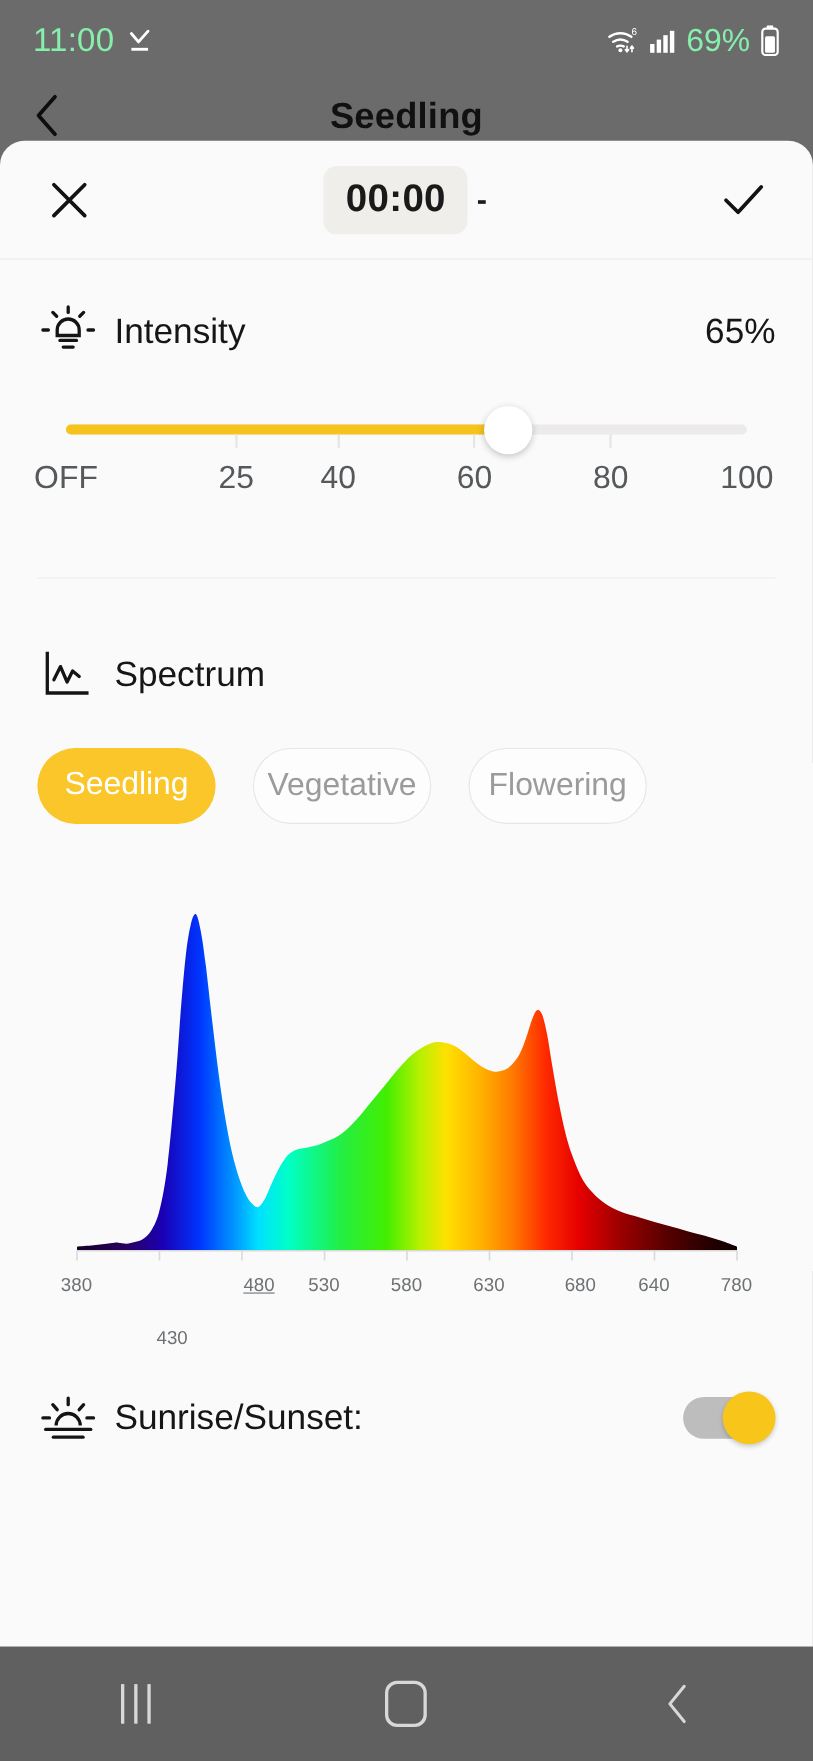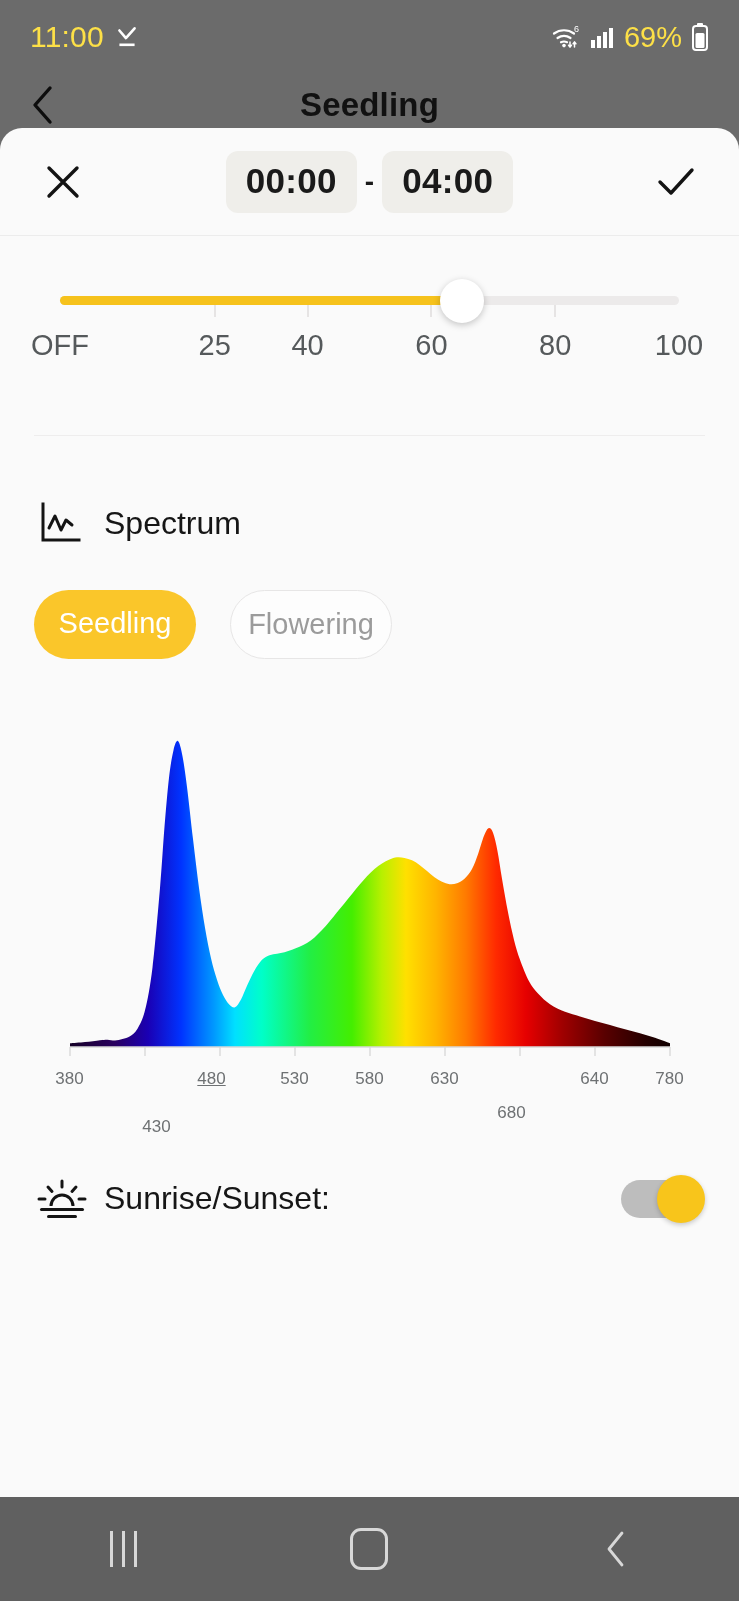--- a/index.html
+++ b/index.html
@@ -8,21 +8,21 @@
     font-family: "Liberation Sans", sans-serif;
     background: #6b6b6b;
     overflow: hidden;
   }
   #root { position: relative; width: 739px; height: 1601px; background: #6b6b6b; }
 
   
   .statusbar {
     position: absolute; top: 0; left: 0; width: 739px; height: 74px;
     display: flex; align-items: center; justify-content: space-between;
-    padding: 0 30px; color: #fde047;
+    padding: 0 30px; color: #86efac;
   }
   .sb-left { display: flex; align-items: center; gap: 10px; }
   .sb-time { font-size: 30px; font-weight: 400; letter-spacing: .2px; }
   .sb-right { display: flex; align-items: center; gap: 9px; }
   .sb-batt { font-size: 29px; font-weight: 400; }
   .icon-svg { display: block; }
 
   
   .page-header {
     position: absolute; top: 74px; left: 0; width: 739px; height: 62px;
@@ -200,32 +200,47 @@
         <span>
           <svg class="icon-svg" width="38" height="38" viewBox="0 0 38 38">
             <path d="M5 5 L33 33 M33 5 L5 33" stroke="#131313" stroke-width="3.4" stroke-linecap="round"></path>
           </svg>
         </span>
       </div>
 
       <div class="time-range">
         <div class="time-chip">00:00</div>
         <div class="time-dash">-</div>
-        <div class="time-chip">04:00</div>
       </div>
 
       <div class="hdr-btn">
         <span>
           <svg class="icon-svg" width="42" height="38" viewBox="0 0 42 38">
             <path d="M5 19 L16 30 L37 7" stroke="#131313" stroke-width="3.4" fill="none" stroke-linecap="round" stroke-linejoin="round"></path>
           </svg>
         </span>
       </div>
     </div>
 
+    <div class="row-intensity">
+      <div class="row-icon">
+        <svg class="icon-svg" width="50" height="50" viewBox="0 0 50 50">
+          <path d="M25 14 a10 10 0 0 1 10 10 v5 h-20 v-5 a10 10 0 0 1 10 -10 z" fill="none" stroke="#141414" stroke-width="3"></path>
+          <rect x="16" y="32" width="18" height="3" rx="1.5" fill="#141414"></rect>
+          <rect x="19" y="38" width="12" height="3" rx="1.5" fill="#141414"></rect>
+          <path d="M25 3 v5" stroke="#141414" stroke-width="3" stroke-linecap="round"></path>
+          <path d="M11 8 l3.5 3.5" stroke="#141414" stroke-width="3" stroke-linecap="round"></path>
+          <path d="M39 8 l-3.5 3.5" stroke="#141414" stroke-width="3" stroke-linecap="round"></path>
+          <path d="M2 24 h5" stroke="#141414" stroke-width="3" stroke-linecap="round"></path>
+          <path d="M48 24 h-5" stroke="#141414" stroke-width="3" stroke-linecap="round"></path>
+        </svg>
+      </div>
+      <div class="row-label">Intensity</div>
+      <div class="row-value">65%</div>
+    </div>
 
     <div class="slider-wrap">
       <div class="slider-track">
         <div class="slider-fill" style="width: 65%;"></div>
         <div class="slider-thumb" style="left: 65%;"></div>
       <div class="slider-tickmark" style="left: calc(25% - 1px);"></div>
           <div class="slider-tickmark" style="left: calc(40% - 1px);"></div>
           <div class="slider-tickmark" style="left: calc(60% - 1px);"></div>
           <div class="slider-tickmark" style="left: calc(80% - 1px);"></div>
         </div>
@@ -246,20 +261,21 @@
         <svg class="icon-svg" width="50" height="50" viewBox="0 0 50 50">
           <path d="M6 6 v36 h36" stroke="#141414" stroke-width="3" fill="none" stroke-linecap="square"></path>
           <path d="M12 30 l6 -12 l6 14 l5 -10 l6 5" stroke="#141414" stroke-width="3" fill="none" stroke-linecap="round" stroke-linejoin="round"></path>
         </svg>
       </div>
       <div class="row-label">Spectrum</div>
     </div>
 
     <div class="pills">
         <div class="pill pill-on">Seedling</div>
+        <div class="pill pill-off">Vegetative</div>
         <div class="pill pill-off">Flowering</div>
       </div>
 
     <div class="chart-box">
       <svg class="chart-svg" id="spectrum-svg" width="620" height="340" viewBox="0 0 620 340">
         <defs>
           <linearGradient id="wlgrad" x1="0" y1="0" x2="1" y2="0">
             <stop offset="0.000" stop-color="#150026"></stop>
             <stop offset="0.075" stop-color="#2a0060"></stop>
             <stop offset="0.130" stop-color="#1a00b4"></stop>
@@ -291,25 +307,25 @@
             <line x1="310" x2="310" y1="322" y2="331" stroke="#d9d9d9" stroke-width="1.4"></line>
             <line x1="385" x2="385" y1="322" y2="331" stroke="#d9d9d9" stroke-width="1.4"></line>
             <line x1="460" x2="460" y1="322" y2="331" stroke="#d9d9d9" stroke-width="1.4"></line>
             <line x1="535" x2="535" y1="322" y2="331" stroke="#d9d9d9" stroke-width="1.4"></line>
             <line x1="610" x2="610" y1="322" y2="331" stroke="#d9d9d9" stroke-width="1.4"></line>
           </g>
       </svg>
       <div class="axis-labels">
           <span style="left: 10px;">380</span>
           <span style="left: 97px; margin-top: 48px;">430</span>
-          <span style="left: 152px; text-decoration: underline;">480</span>
+          <span style="left: 176px; text-decoration: underline;">480</span>
           <span style="left: 235px;">530</span>
           <span style="left: 310px;">580</span>
           <span style="left: 385px;">630</span>
-          <span style="left: 452px; margin-top: 34px;">680</span>
+          <span style="left: 468px;">680</span>
           <span style="left: 535px;">640</span>
           <span style="left: 610px;">780</span>
         </div>
     </div>
 
     <div class="row-sunrise">
       <div class="row-icon">
         <svg class="icon-svg" width="52" height="50" viewBox="0 0 52 50">
           <path d="M15 33 a11 11 0 0 1 22 0" fill="none" stroke="#141414" stroke-width="3"></path>
           <path d="M26 8 v6" stroke="#141414" stroke-width="3" stroke-linecap="round"></path>

